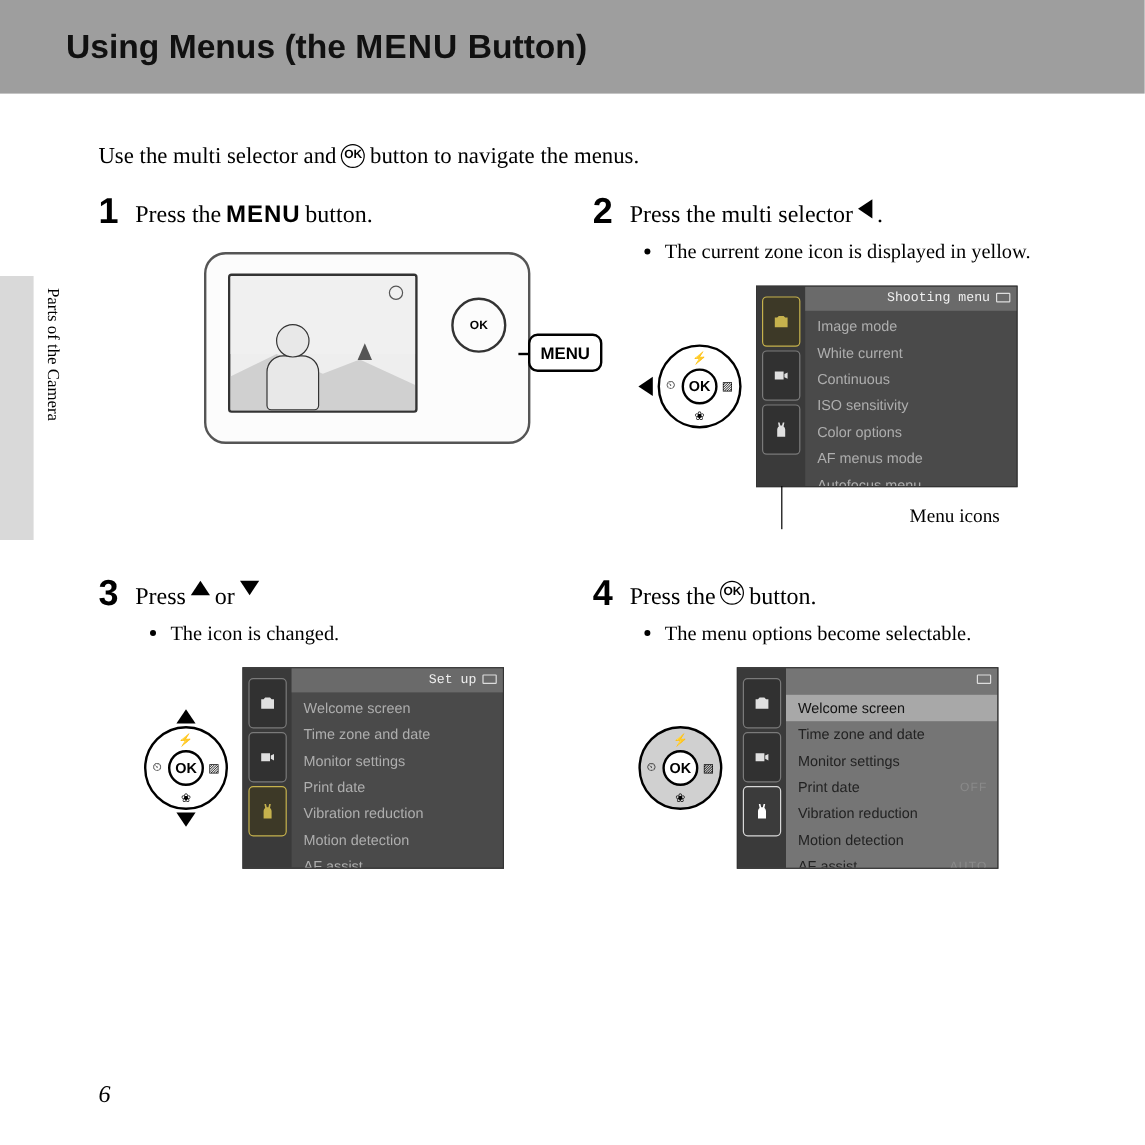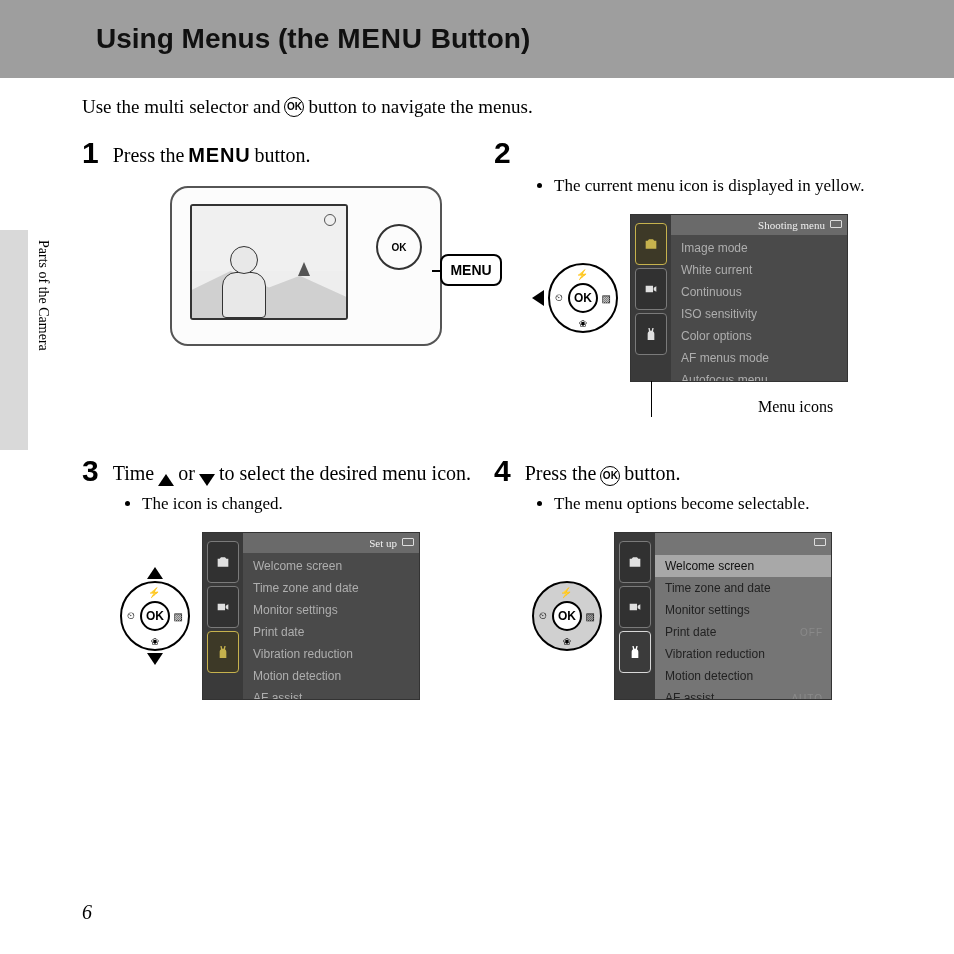--- a/index.html
+++ b/index.html
@@ -9,37 +9,37 @@
     font-family: Georgia, 'Times New Roman', serif;
     color: #000;
     background: #fff;
     position: relative;
   }
   .header-band {
     background: #9e9e9e;
     height: 78px;
     display: flex;
     align-items: center;
-    padding-left: 96px;
+    padding-left: 55px;
   }
   .header-band h1 {
     font-family: Arial, Helvetica, sans-serif;
     font-weight: 700;
     font-size: 28px;
     color: #111;
   }
   .header-band .menu-word {
     font-family: 'Arial Narrow', Arial, sans-serif;
     letter-spacing: 0.03em;
   }
   .intro {
     padding: 18px 82px 20px 82px;
     font-size: 19px;
   }
-  .intro-line { display: flex; align-items: center; gap: 4px; flex-wrap: wrap; }
+  .intro-line { display: flex; gap: 4px; flex-wrap: wrap; margin-top: 24px; }
   .ok-inline {
     display: inline-flex;
     align-items: center;
     justify-content: center;
     border: 1.6px solid #000;
     border-radius: 50%;
     width: 20px; height: 20px;
     font-family: Arial, sans-serif;
     font-weight: 700;
     font-size: 10px;
@@ -78,21 +78,21 @@
     font-family: Arial, Helvetica, sans-serif;
     font-weight: 700;
     font-size: 30px;
     line-height: 1;
   }
   .step-title {
     font-size: 20px;
     line-height: 1.3;
     padding-top: 4px;
     display: flex;
-    align-items: flex-end;
+    align-items: flex-start;
     flex-wrap: wrap;
     gap: 4px;
   }
   .step-title .menu-word {
     font-family: 'Arial Narrow', Arial, sans-serif;
     font-weight: 600;
     letter-spacing: 0.04em;
   }
   .tri {
     display:inline-block;
@@ -205,21 +205,21 @@
     color:#e0e0e0;
     font-size:15px;
   }
   .icon-tile.sel-yellow { border-color:#c6b24d; background:#3d3927; color:#c6b24d; }
   .icon-tile.sel-white  { border-color:#d8d8d8; background:#3b3b3b; color:#fff; }
   .menu-header-row {
     position:absolute; top:0; left:40px; right:0; height:20px;
     background:#6a6a6a;
     display:flex; align-items:center; justify-content:flex-end;
     padding-right:22px;
-    font-family:Liberation Serif, serif; font-size:11px; color:#f0f0f0;
+    font-family:Liberation Mono, monospace; font-size:11px; color:#f0f0f0;
   }
   .batt {
     position:absolute; right:5px; top:5px; width:12px;height:8px;
     border:1px solid #ddd; border-radius:1px;
   }
   .menu-list {
     flex:1;
     padding-top:22px;
     overflow:hidden;
   }
@@ -292,23 +292,28 @@
         <div class="dial-mini">OK</div>
         <div class="menu-btn-line"></div>
         <div class="menu-btn-callout">MENU</div>
       </div>
     </div>
   </div>
 
   <div class="step">
     <div class="step-head">
       <div class="step-num">2</div>
+      <div class="step-title">
+        <span>Press the multi selector </span>
+        <span class="tri left"></span>
+        <span>.</span>
+      </div>
     </div>
     <ul class="bullets">
-      <li>The current menu icon is displayed in yellow.</li>
+      <li>The current zone icon is displayed in yellow.</li>
     </ul>
     <div class="illus-row">
       <div class="dial-side-left">
         <span class="tri left"></span>
         <div class="ok-dial">
           <span class="d-top">⚡</span>
           <span class="d-bot">❀</span>
           <span class="d-left">⏲</span>
           <span class="d-right">▨</span>
           <div class="center-ok">OK</div>
@@ -348,25 +353,24 @@
         <div class="pointer-line"></div>
       </div>
     </div>
     <div class="caption">Menu icons</div>
   </div>
 
   <div class="step">
     <div class="step-head">
       <div class="step-num">3</div>
       <div class="step-title">
-        <span>Time </span>
+        <span>Press </span>
         <span class="tri up"></span>
         <span> or </span>
         <span class="tri down"></span>
-        <span> to select the desired menu icon.</span>
       </div>
     </div>
     <ul class="bullets">
       <li>The icon is changed.</li>
     </ul>
     <div class="illus-row">
       <div class="dial-wrap">
         <span class="tri up"></span>
         <div class="ok-dial">
           <span class="d-top">⚡</span>

